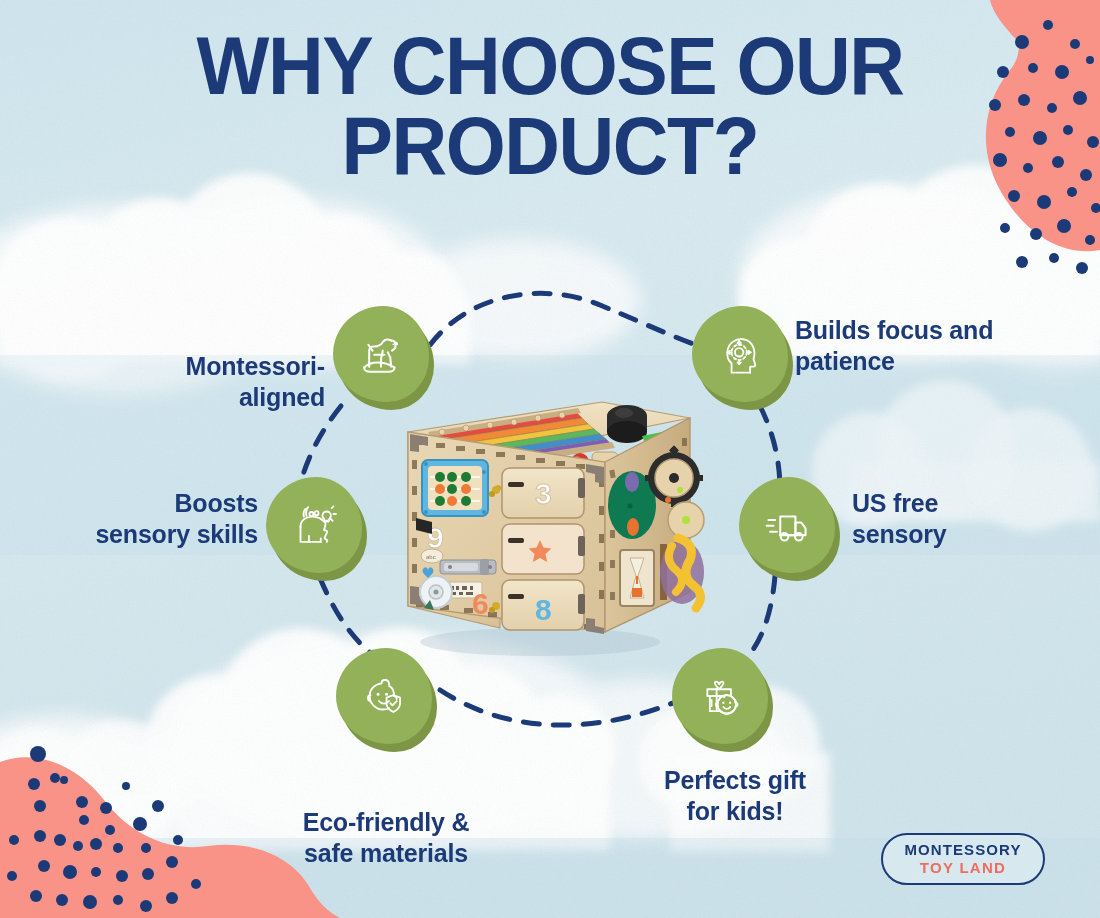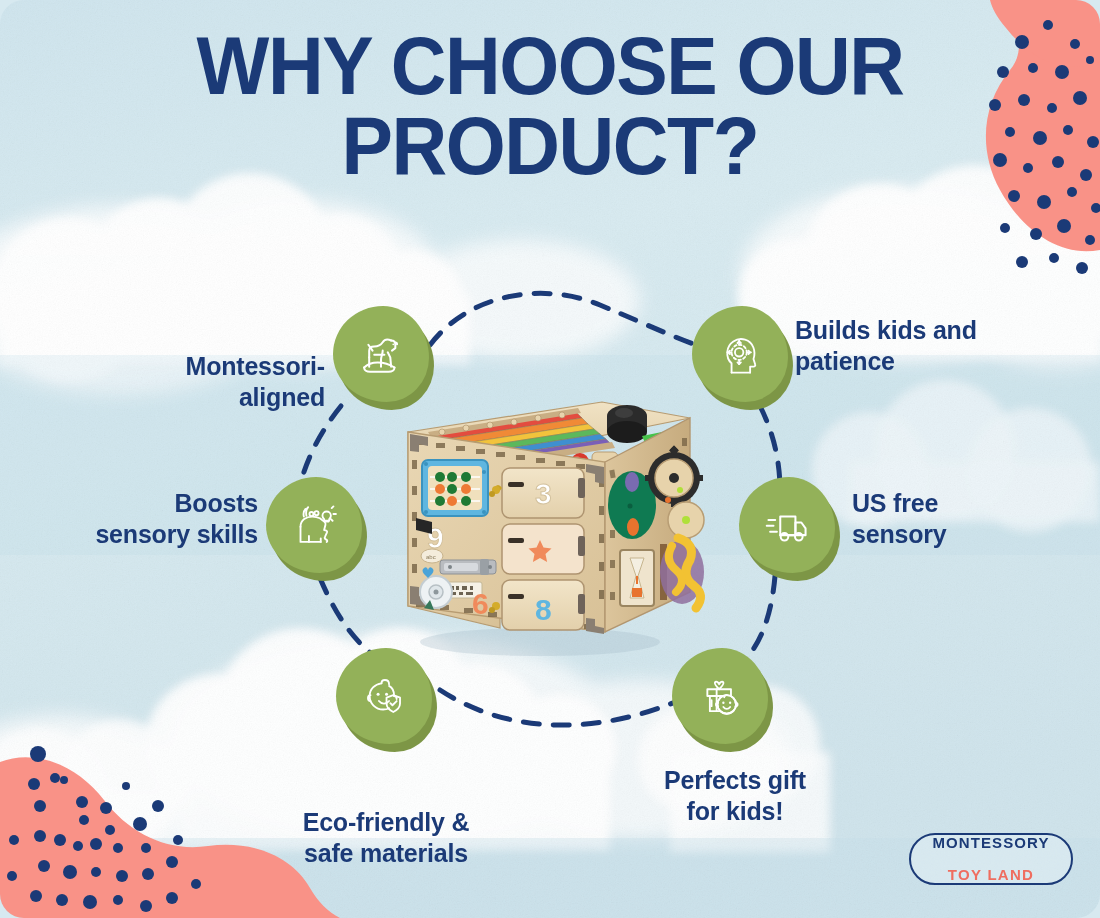--- a/index.html
+++ b/index.html
@@ -7,21 +7,20 @@
   body {
     font-family:"Liberation Sans", sans-serif;
     background:#d7e9f0;
     overflow:hidden;
     position:relative;
   }
   #stage {
     position:absolute; inset:0;
     width:1100px; height:918px;
     overflow:hidden;
-    border-radius:24px;
   }
   .layer { position:absolute; inset:0; width:1100px; height:918px; }
   svg.layer { display:block; }
 
   
   #title-block {
     position:absolute; left:0; top:26px; width:1100px;
     text-align:center;
     z-index:12;
     pointer-events:none;
@@ -65,27 +64,27 @@
     letter-spacing:-0.2px;
     white-space:pre-line;
     font-family:"Liberation Sans", sans-serif;
   }
   .flabel.right-al { text-align:right; }
   .flabel.left-al  { text-align:left; }
   .flabel.center-al{ text-align:center; }
 
   
   #logo-badge {
-    position:absolute; left:909px; top:833px;
+    position:absolute; left:881px; top:833px;
     width:164px; height:52px;
     border:2.5px solid #1b3a77;
     border-radius:26px;
     background:rgba(226,239,244,0.55);
     display:flex; flex-direction:column;
-    align-items:center; justify-content:space-between;
+    align-items:center; justify-content:center;
     z-index:20;
   }
   #logo-badge .l1 {
     color:#1b3a77; font-size:15px; font-weight:700;
     letter-spacing:1.1px; line-height:1.05;
     font-family:"Liberation Sans", sans-serif;
   }
   #logo-badge .l2 {
     color:#ef6d5f; font-size:15px; font-weight:700;
     letter-spacing:1.3px; line-height:1.15; margin-top:1px;
@@ -562,21 +561,21 @@
         <svg viewBox="0 0 64 64" fill="none" stroke="#ffffff" stroke-width="2.2" stroke-linecap="round" stroke-linejoin="round">
           <path d="M44 54v-7h4c1.5 0 2.5-1.2 2-2.6L48 38c3-9 0-20-10-23C28 12 18 19 17 29c-.6 6 1.6 11 5 14v11"></path>
           <path d="M22 54h22"></path>
           <circle cx="31" cy="30" r="5"></circle>
           <circle cx="31" cy="30" r="9" stroke-dasharray="3 3"></circle>
           <path d="M31 16v5M31 39v5M17 30h5M40 30h5"></path>
           <path d="M29 19l2-2 2 2M29 42l2 2 2-2M20 28l-2 2 2 2M42 28l2 2-2 2"></path>
         </svg>
       </div>
     </div>
-    <div class="flabel left-al" style="left:795px;top:315px;width:240px;">Builds kids and
+    <div class="flabel left-al" style="left:795px;top:315px;width:240px;">Builds focus and
 patience</div>
   </div>
 
   <div class="feature" style="left:0;top:0;">
     <div class="blob" style="left:266px;top:477px;">
       <div class="shadow"></div>
       <div class="main"></div>
       <div class="glyph">
         <svg viewBox="0 0 64 64" fill="none" stroke="#ffffff" stroke-width="2.2" stroke-linecap="round" stroke-linejoin="round">
           <path d="M16 34c0-8 7-12 14-12 4 0 7 1 9 2l5 4c1.5 1.2 2 2.4 1.6 3.6L44 38c3 0 4 1.4 3.4 2.8L45 46c-.6 1.2 0 2.4 1 3l1 .6c1 .6 1 2 0 2.6"></path>

